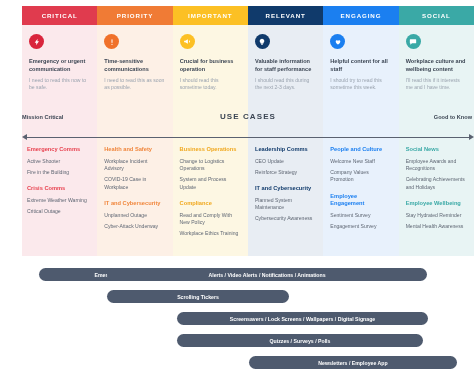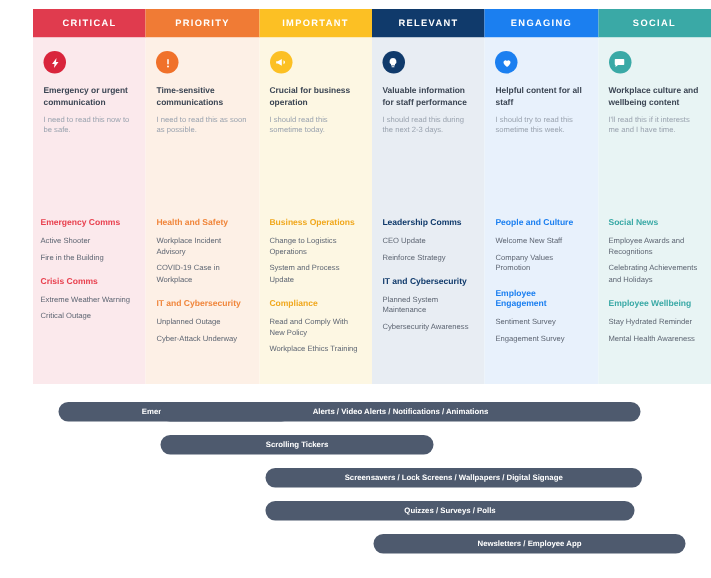--- a/index.html
+++ b/index.html
@@ -175,20 +175,28 @@
             </div>
           </div>
           <div class="desc">
             <div class="desc-title">Workplace culture and wellbeing content</div>
             <div class="desc-sub">I'll read this if it interests me and I have time.</div>
           </div>
         </div>
       </div>
     </div>
 
+  <div class="band">
+    <div class="band-title">USE CASES</div>
+    <div class="band-label">Mission Critical</div>
+    <div class="band-label right">Good to Know</div>
+    <div class="band-line"></div>
+    <div class="arw l"></div>
+    <div class="arw r"></div>
+  </div>
 
   <div class="uc-row" id="ucrow">
       <div class="uc-col first">
         <div class="grp">
           <div class="grp-title" style="color: rgb(232, 65, 79);">Emergency Comms</div>
           <div class="grp-item">Active Shooter</div>
           <div class="grp-item">Fire in the Building</div>
         </div>
         <div class="grp">
           <div class="grp-title" style="color: rgb(232, 65, 79);">Crisis Comms</div>

